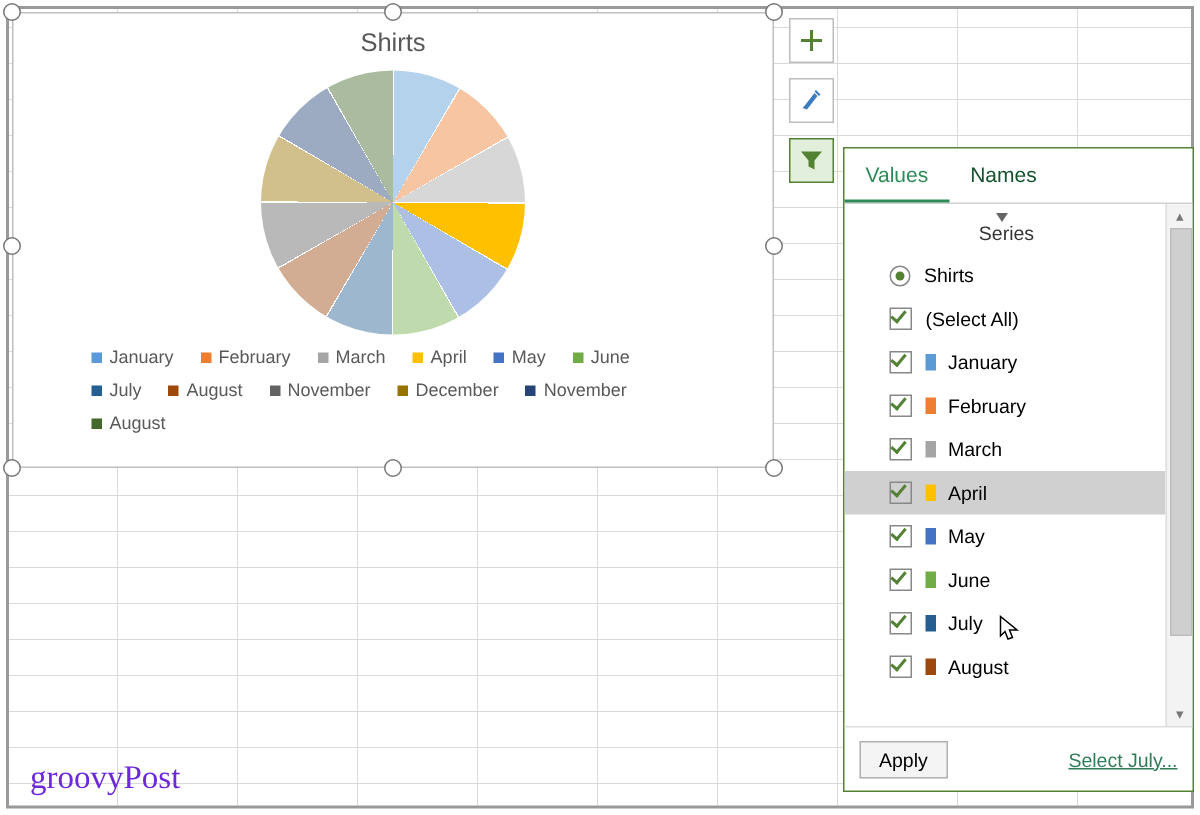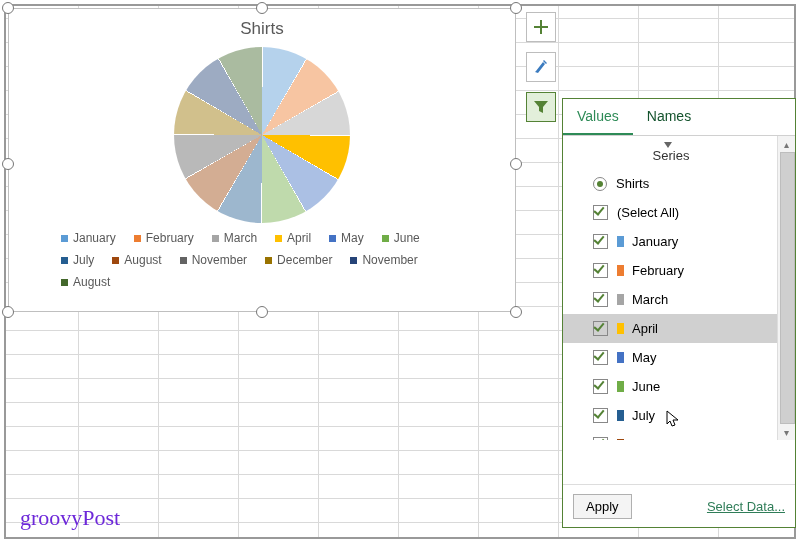--- a/index.html
+++ b/index.html
@@ -224,21 +224,20 @@
   background: #cfcfcf;
   border: 1px solid #bdbdbd;
 }
 .panel-foot {
   height: 42px;
   border-top: 1px solid #ddd;
   display: flex;
   align-items: center;
   justify-content: space-between;
   padding: 0 10px;
-  margin-top: 44px;
 }
 .apply-btn {
   border: 1px solid #b0b0b0;
   background: #f4f4f4;
   padding: 4px 12px;
   font-family: inherit;
   font-size: 13px;
 }
 .link {
   color: #2f7d58;
@@ -414,21 +413,21 @@
           </div>
       </div>
       <div class="vscroll">
         <div class="arrow">▴</div>
         <div class="thumb"></div>
         <div class="arrow" style="position:absolute;bottom:0;width:100%">▾</div>
       </div>
     </div>
     <div class="panel-foot">
       <button class="apply-btn">Apply</button>
-      <span class="link">Select Data...</span>
+      <span class="link">Select July...</span>
     </div>
   </div>
 
   <div class="watermark">groovyPost</div>
 </div>
 
 <svg class="cursor" viewBox="0 0 14 18">
   <path d="M1 1l0 13 3-3 2 5 3-1-2-5 5 0z" fill="#fff" stroke="#000" stroke-width="1"></path>
 </svg>
 

